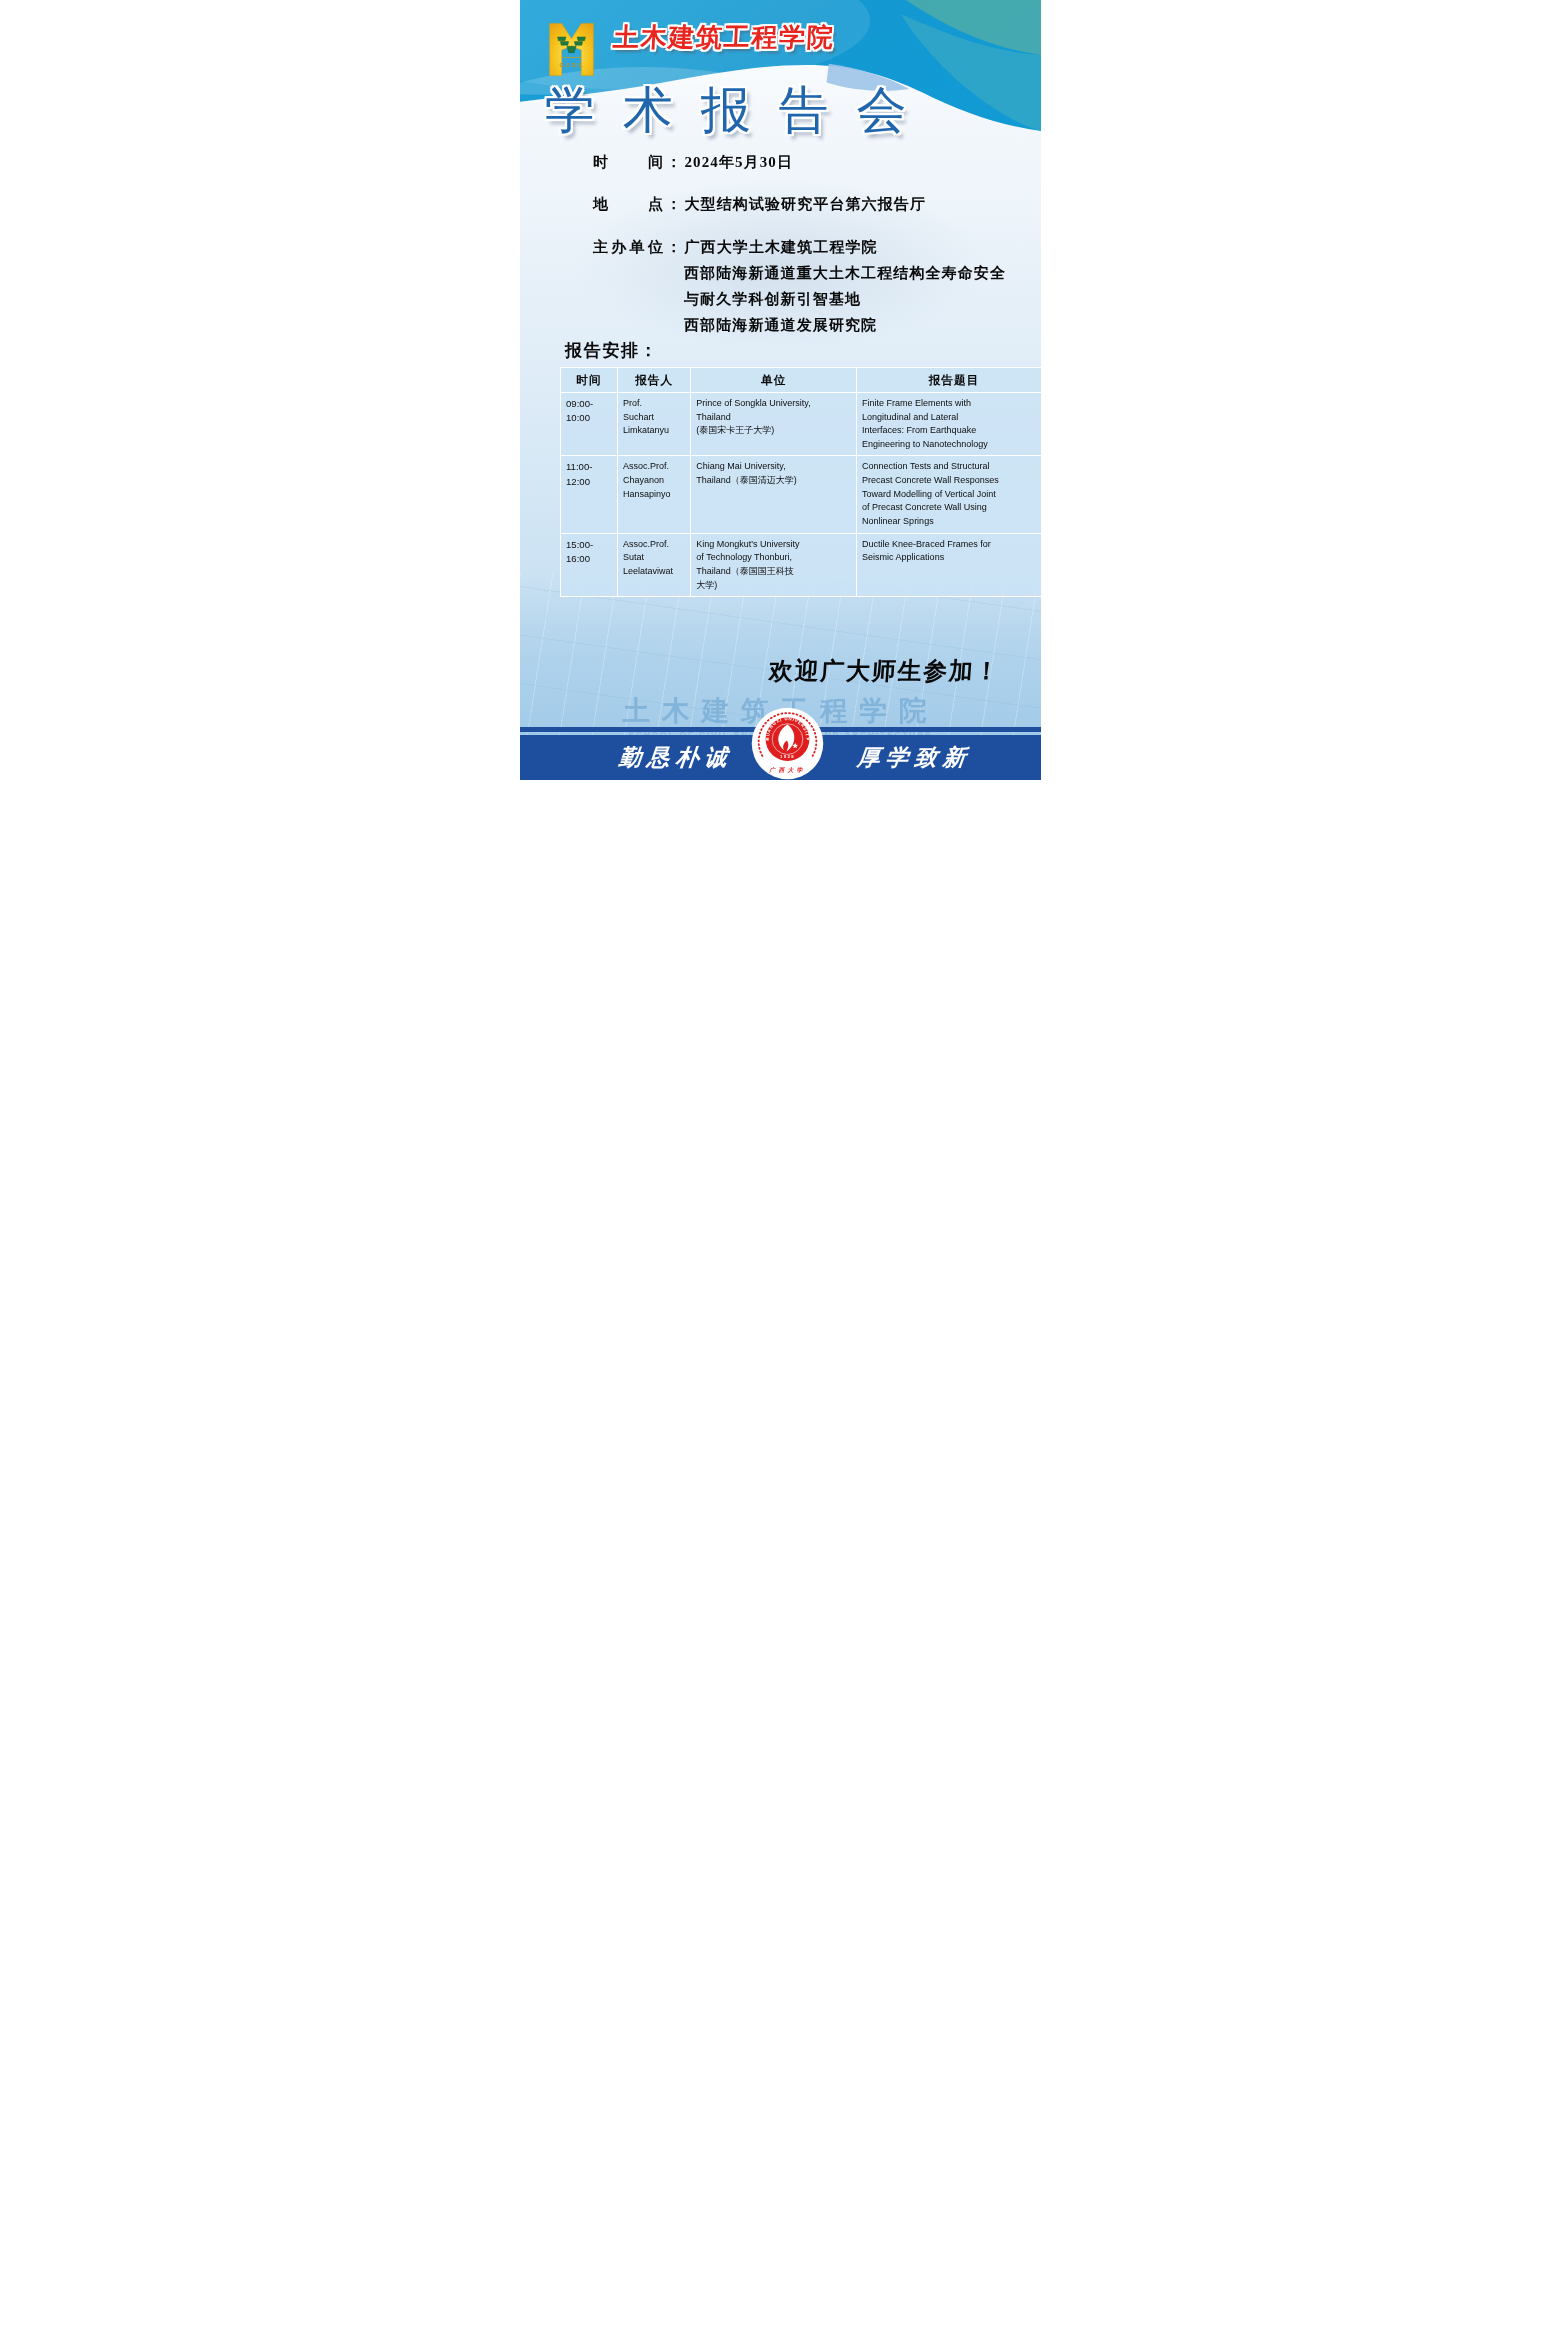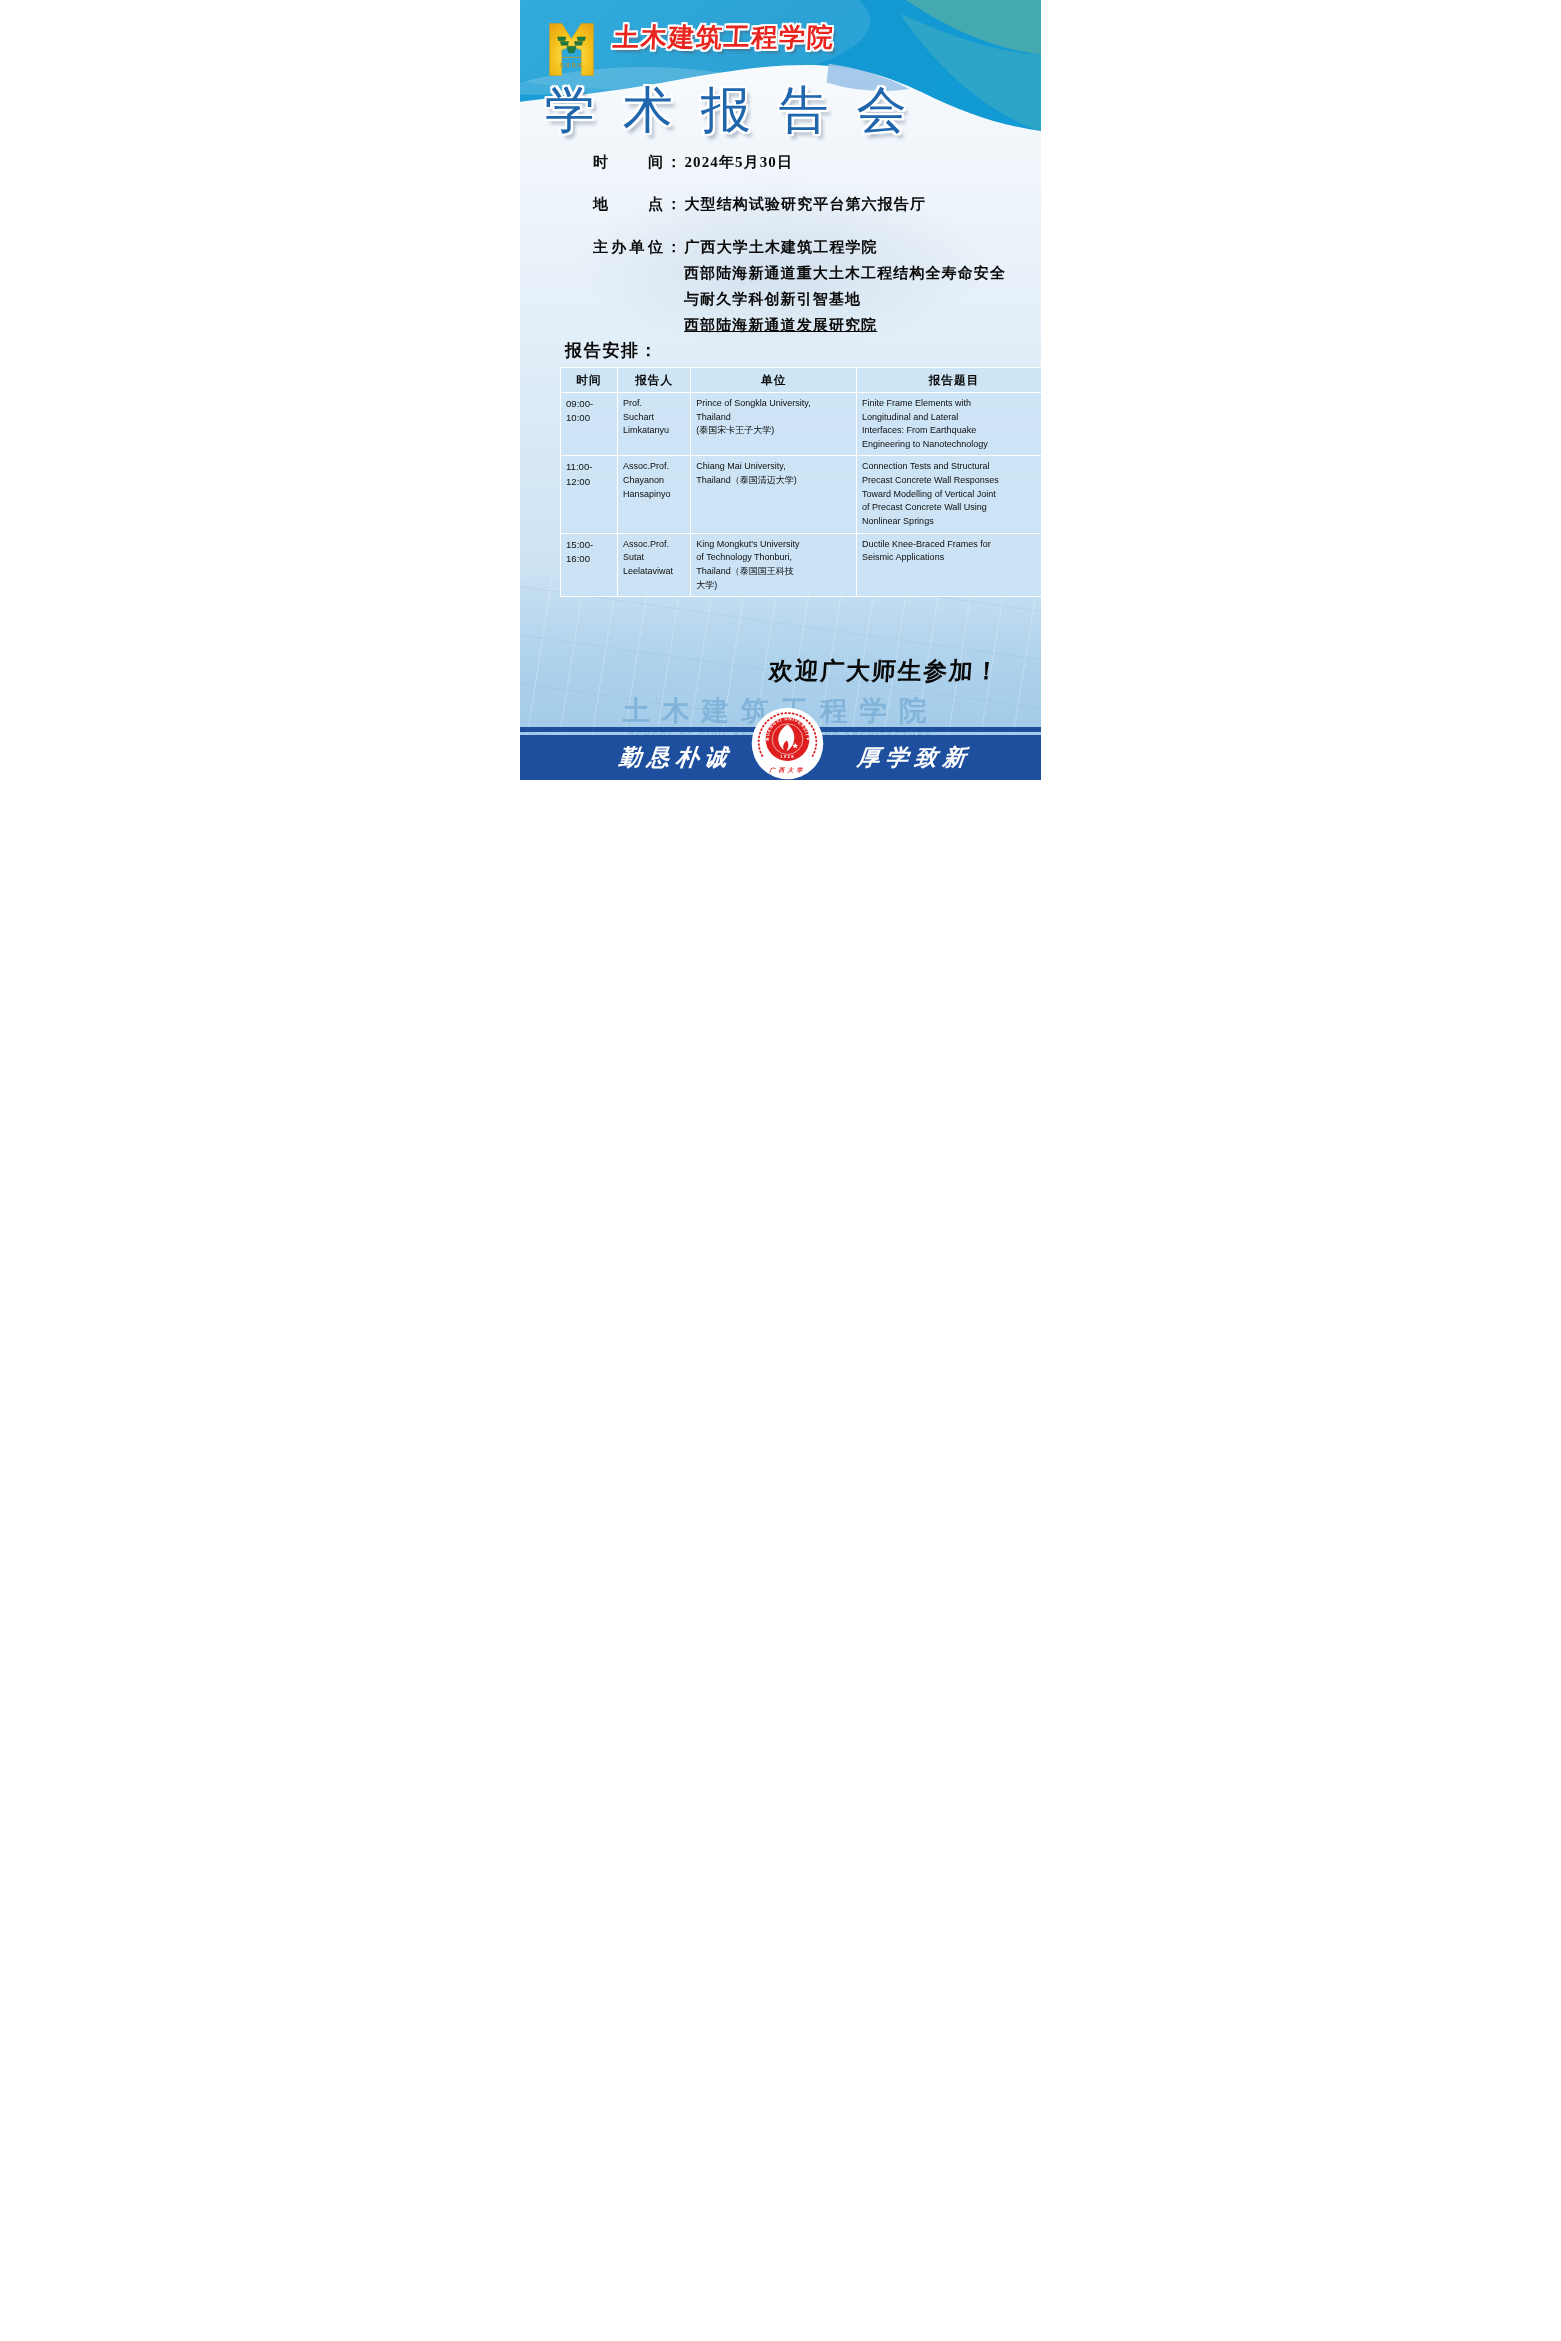--- a/index.html
+++ b/index.html
@@ -27,21 +27,21 @@
     color:var(--title_blue);white-space:nowrap;
     text-shadow:-2.2px -2.2px 0 #fff,2.2px -2.2px 0 #fff,-2.2px 2.2px 0 #fff,2.2px 2.2px 0 #fff,0 -2.2px 0 #fff,0 2.2px 0 #fff,-2.2px 0 0 #fff,2.2px 0 0 #fff,3.9px 5px 3.9px rgba(70,90,120,.45);
   }
   
   .info-block{position:absolute;top:153px;left:45px;width:457px;height:187px;z-index:4;
     font-family:"Liberation Serif", serif;color:#0b0b0b;font-weight:700;margin-left:28px;}
   .info-line{position:absolute;left:0;white-space:nowrap;font-size:15px;}
   .info-label{display:inline-block;letter-spacing:3.3px;font-weight:900;}
   .info-value{letter-spacing:1.1px;font-weight:700;}
   .cont{left:91px;letter-spacing:1.1px;}
-  .l1{top:0;} .l2{top:42px;} .l3{top:85px;} .l4{top:111px;} .l5{top:137px;} .l6{top:163px;text-decoration:underline;}
+  .l1{top:0;} .l2{top:42px;} .l3{top:85px;} .l4{top:111px;} .l5{top:137px;} .l6{top:163px;}
   .section-label{position:absolute;top:339px;left:45px;z-index:4;
     font-family:"Liberation Serif", serif;font-weight:900;font-size:17px;letter-spacing:1.7px;color:#0b0b0b;}
   
   .schedule{position:absolute;top:367px;left:40px;width:492px;z-index:4;border-collapse:collapse;}
   .schedule th,.schedule td{
     border:1.1px solid #ffffff;background:rgba(203,227,245,.82);vertical-align:top;text-align:left;
   }
   .schedule th{
     font-family:"Liberation Serif", serif;font-weight:900;font-size:11.6px;color:#0b0b0b;
     text-align:center;vertical-align:middle;padding:4.4px 2.2px;letter-spacing:1.1px;height:25px;

